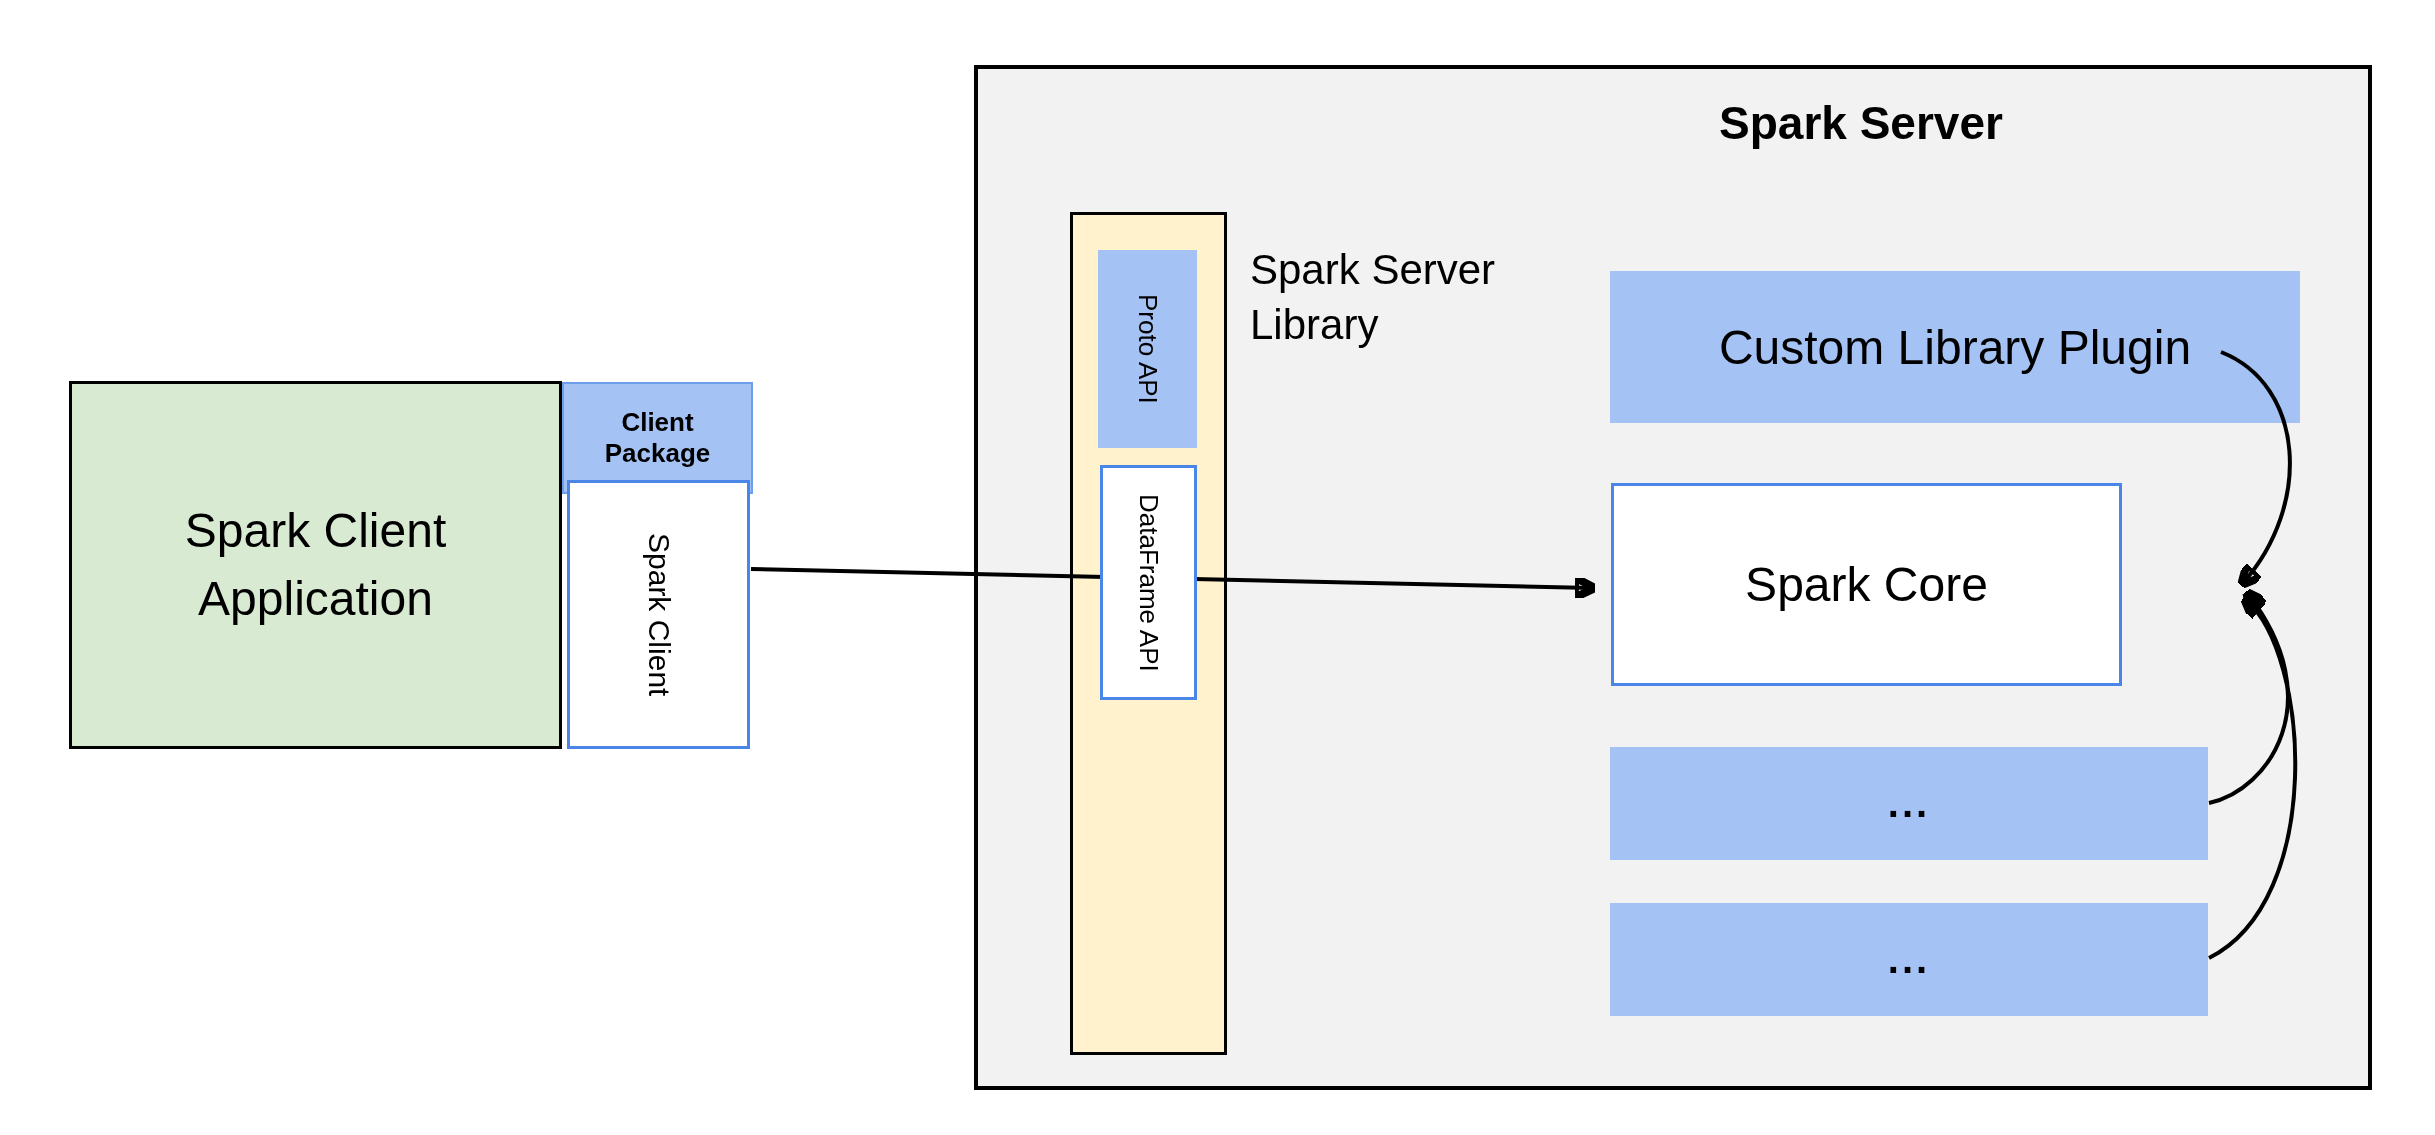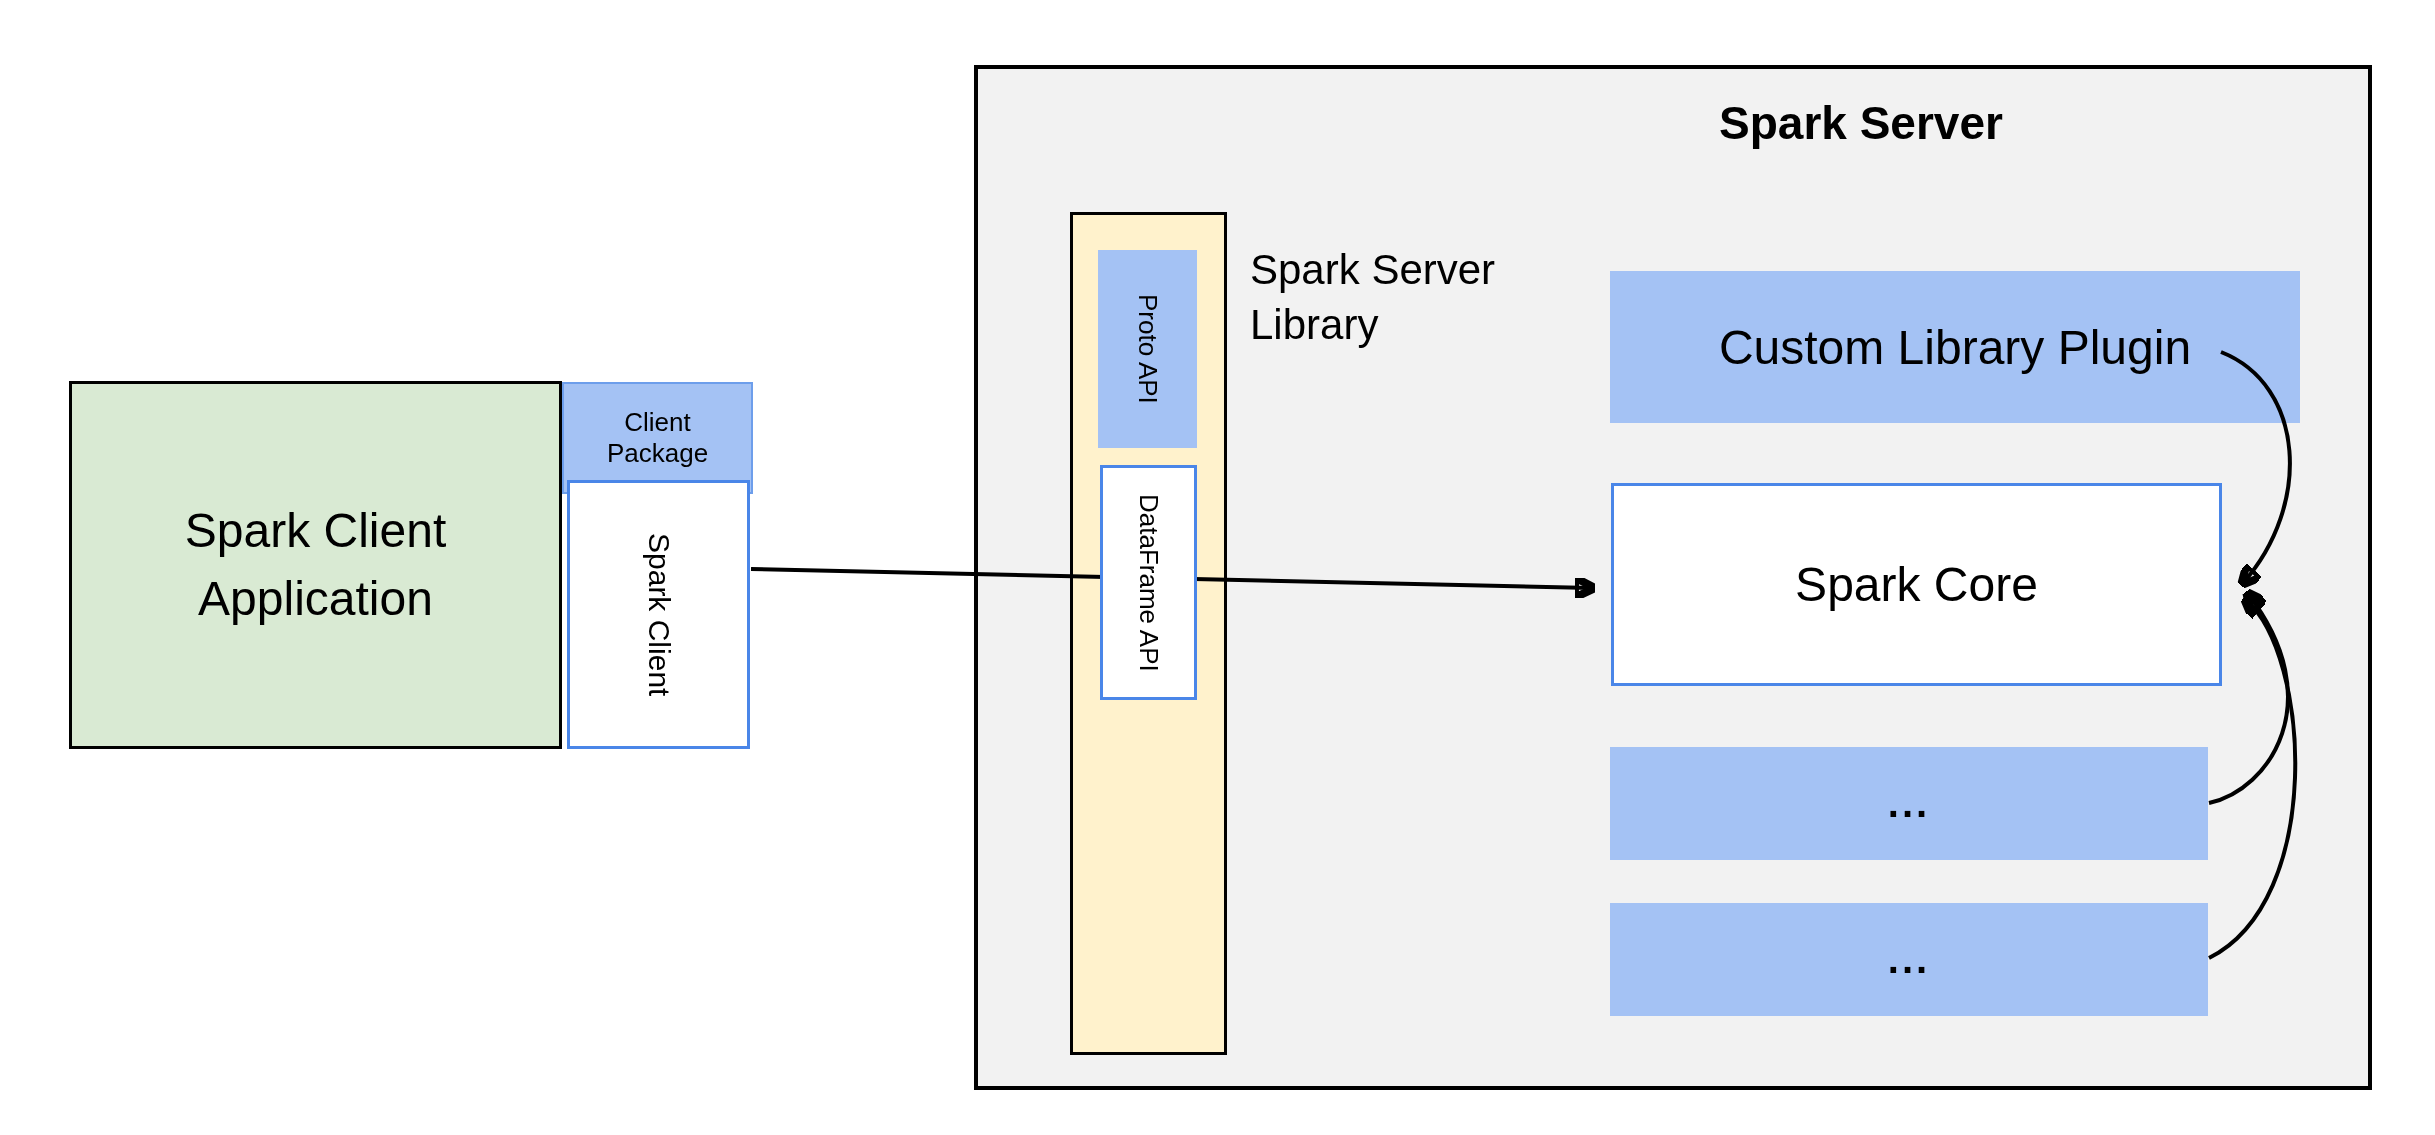--- a/index.html
+++ b/index.html
@@ -59,36 +59,37 @@
     line-height: 68px;
     z-index: 1;
   }
   #client-package {
     left: 562px; top: 382px; width: 191px; height: 112px;
     background: var(--blue_fill);
     border: 2px solid var(--client_pkg_border);
     font-size: 26px;
     line-height: 31px;
     z-index: 1;
+    font-weight: bold;
   }
   #spark-client-box {
     left: 567px; top: 480px; width: 183px; height: 269px;
     background: var(--white_fill);
     border: 3px solid var(--border_blue);
     font-size: 30px;
     z-index: 1;
   }
   #custom-plugin {
     left: 1610px; top: 271px; width: 690px; height: 152px;
     background: var(--blue_fill);
     font-size: 48px;
     z-index: 1;
   }
   #spark-core {
-    left: 1611px; top: 483px; width: 611px; height: 203px;
+    left: 1611px; top: 483px; width: 511px; height: 203px;
     background: var(--white_fill);
     border: 3px solid var(--border_blue);
     font-size: 48px;
     z-index: 1;
   }
   #plugin-slot-1 {
     left: 1610px; top: 747px; width: 598px; height: 113px;
     background: var(--blue_fill);
     font-size: 40px;
     font-weight: bold;

